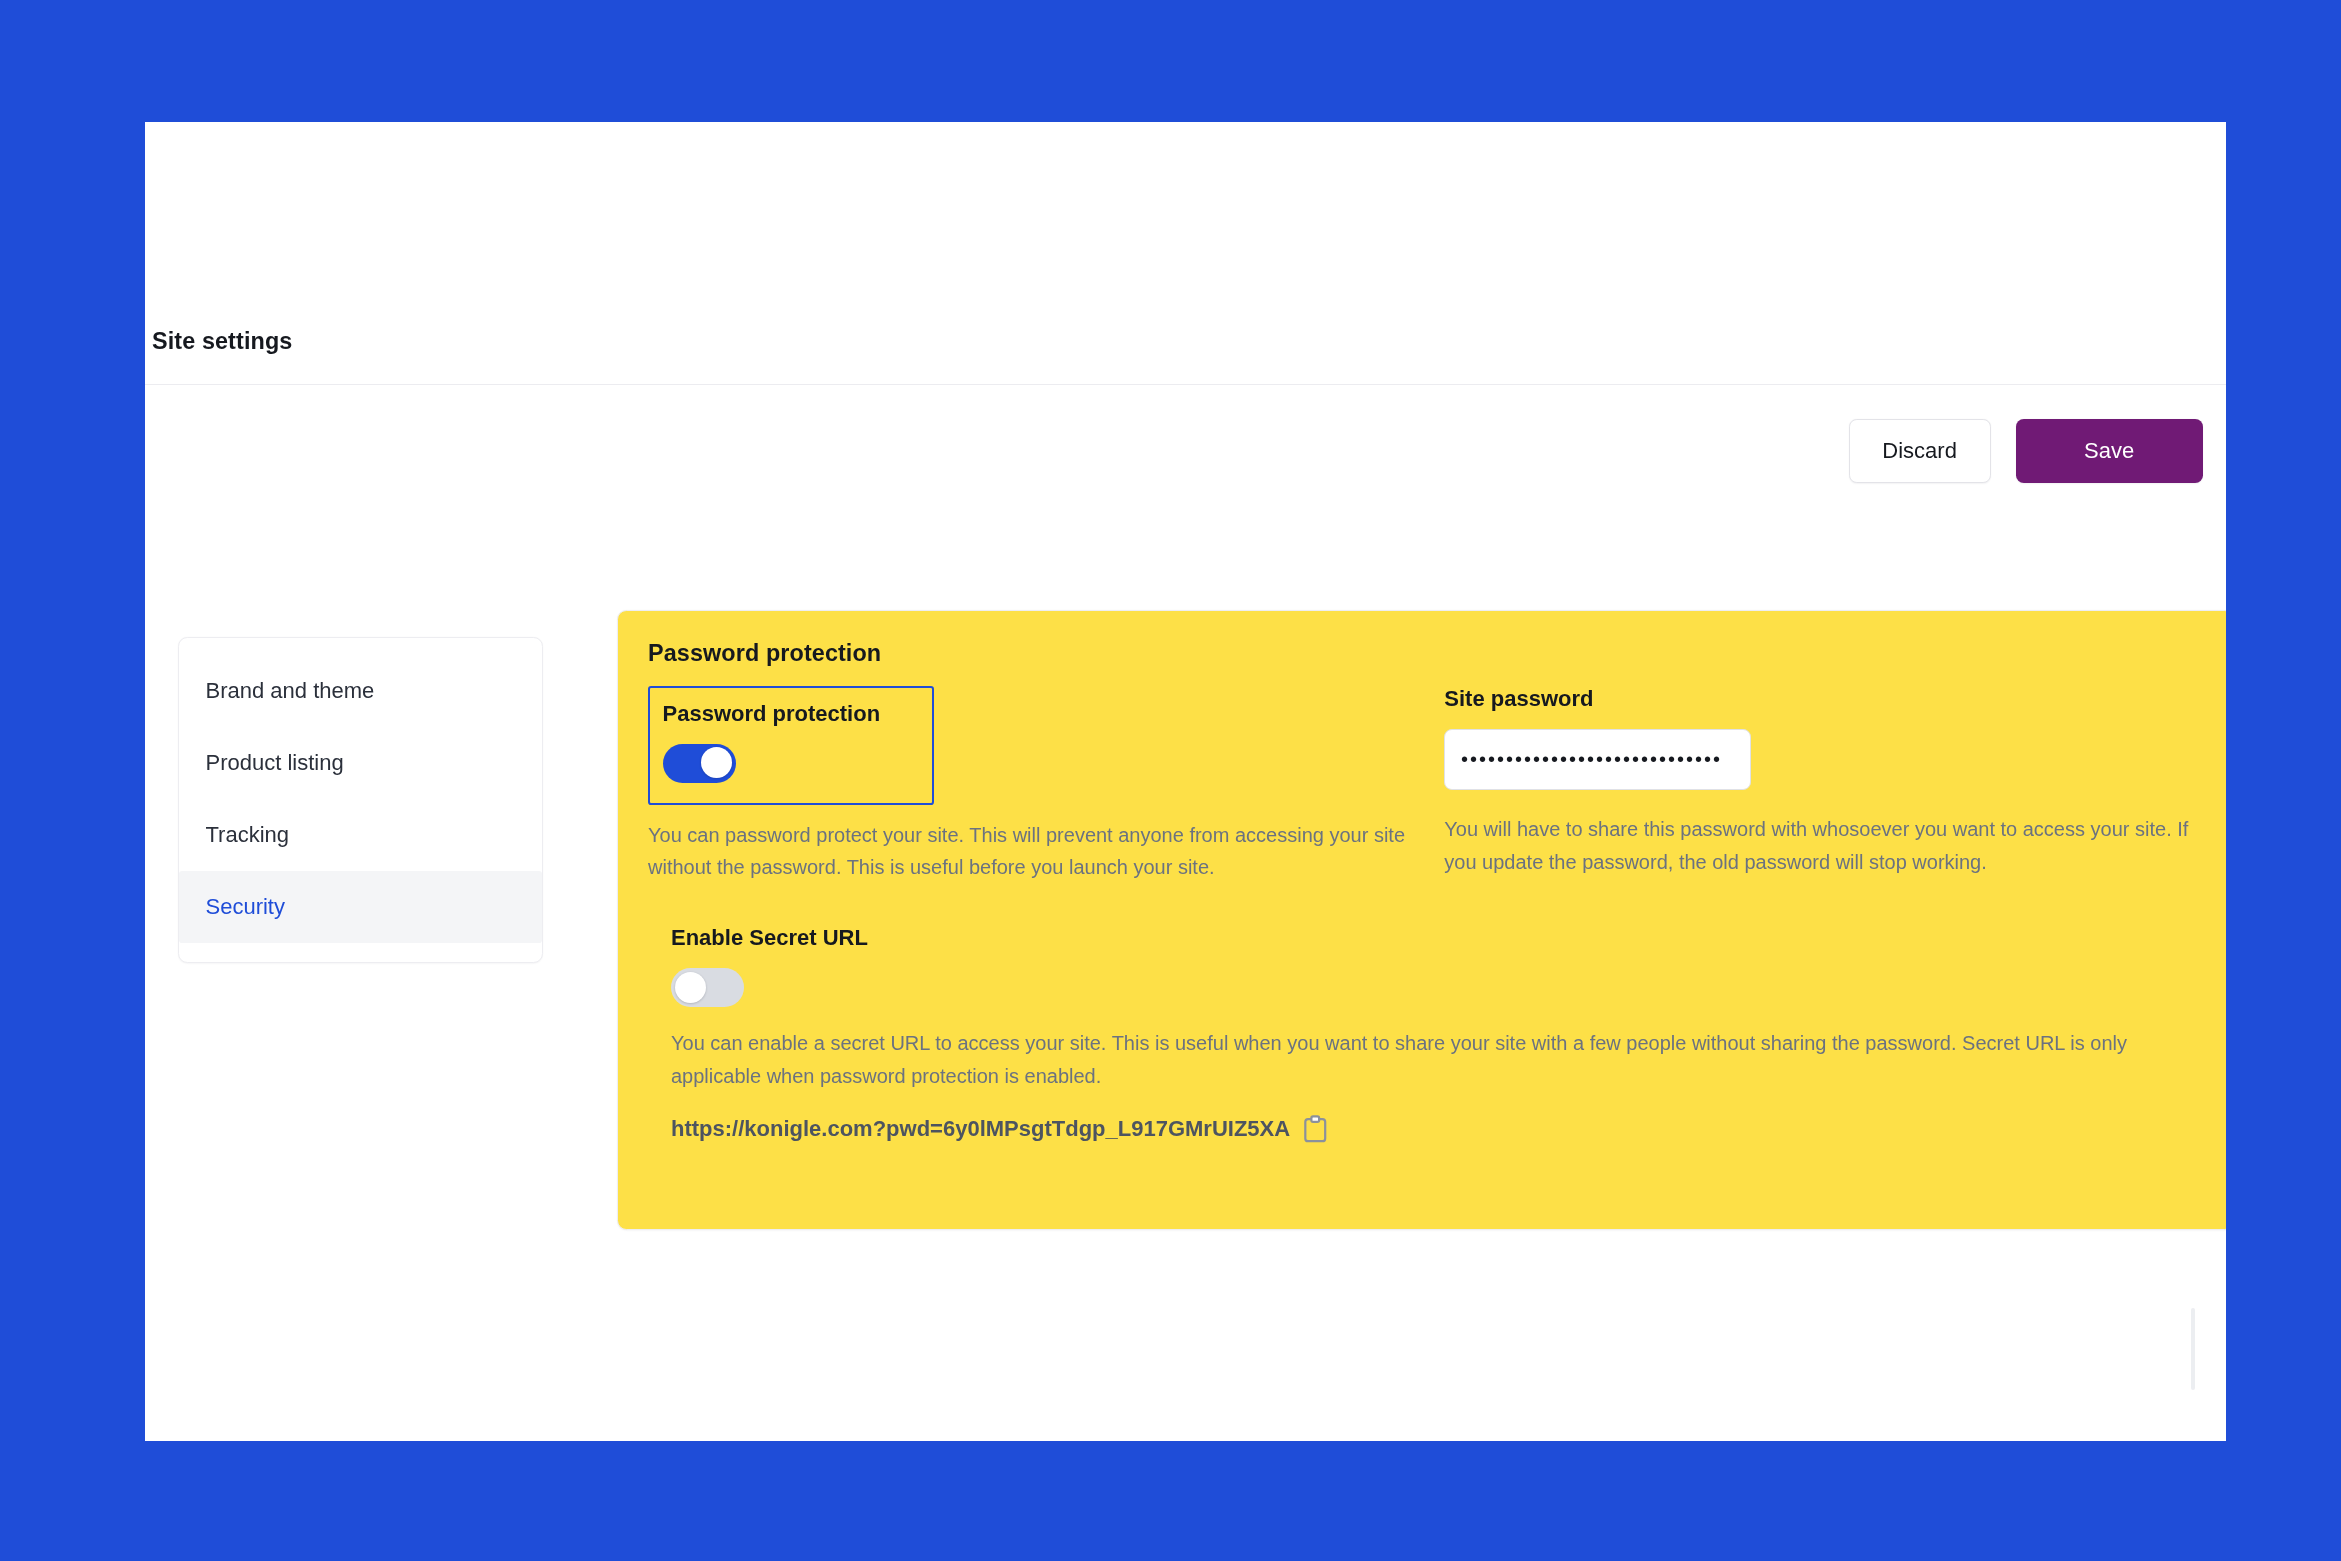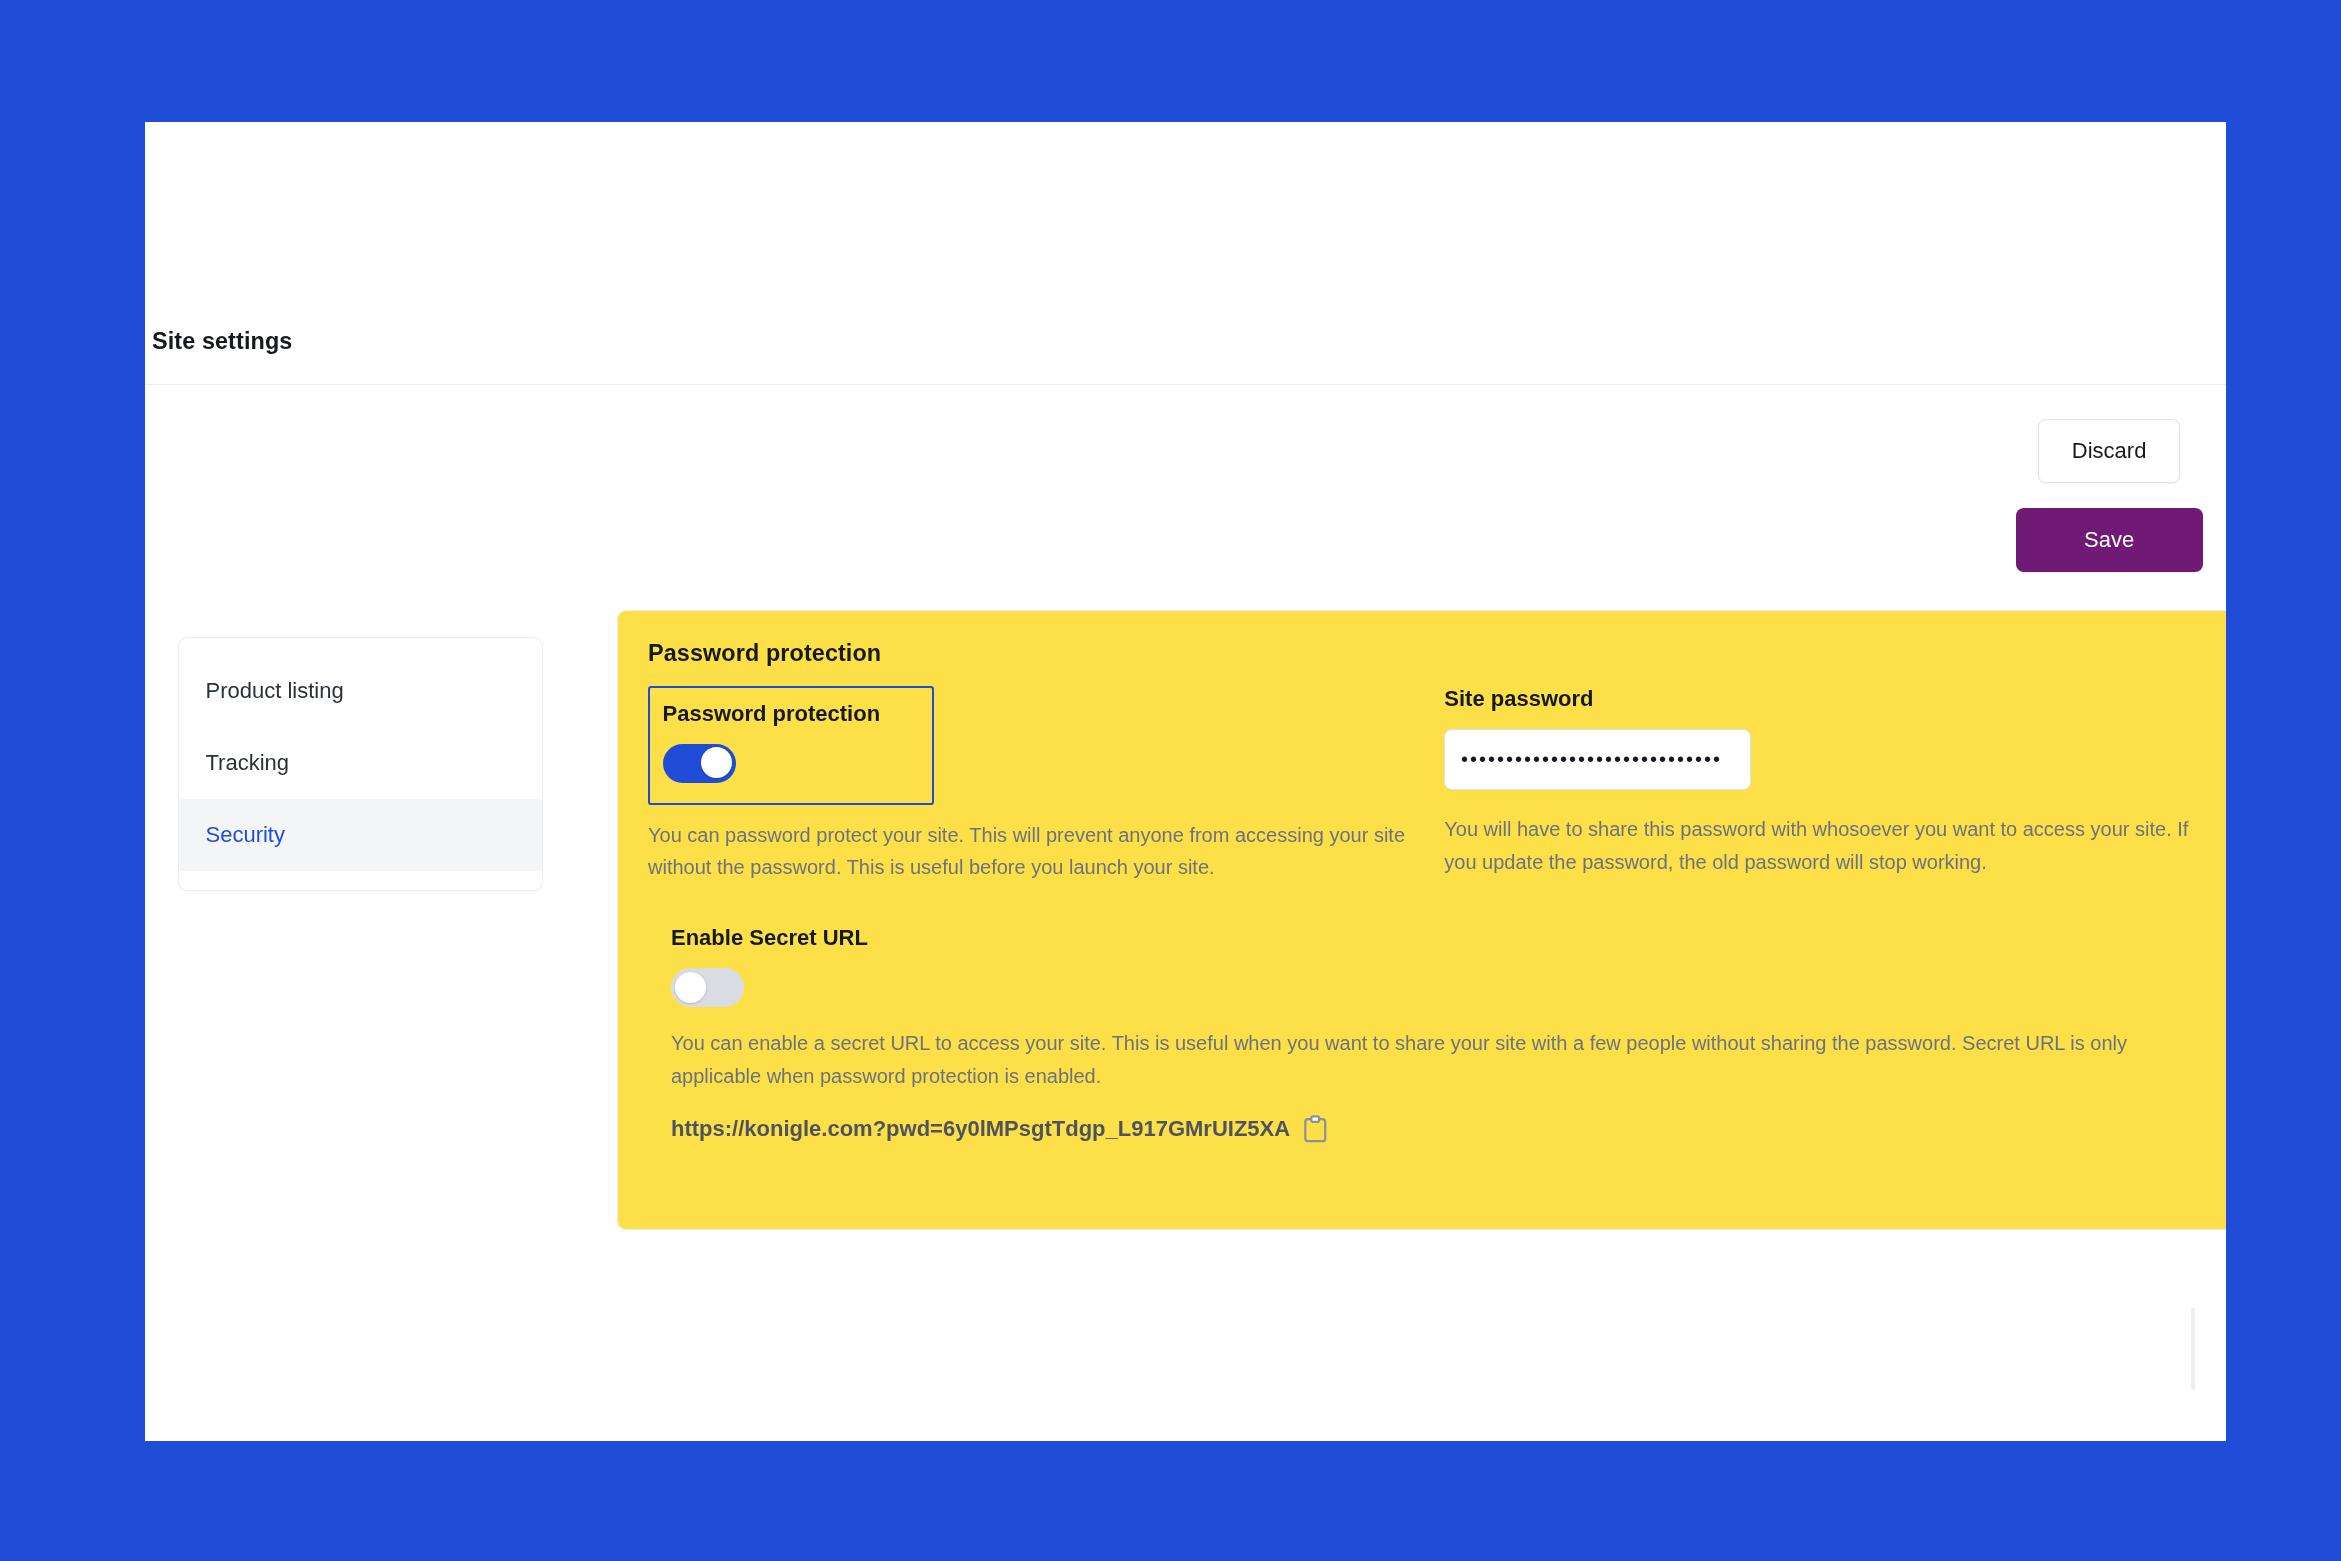--- a/index.html
+++ b/index.html
@@ -48,21 +48,20 @@
   }
 
   
   .action-bar {
     position: absolute;
     right: 23.4px;
     top: 297px;
     display: flex;
     align-items: center;
     gap: 25px;
-    flex-direction: column;
   }
 
   .btn {
     font-family: "Liberation Sans", sans-serif;
     font-size: 22px;
     border-radius: 7.8px;
     cursor: pointer;
     display: flex;
     align-items: center;
     justify-content: center;
@@ -285,20 +284,23 @@
   </div>
 
   <div class="action-bar">
     <button class="btn btn-discard">Discard</button>
     <button class="btn btn-save">Save</button>
   </div>
 
   <div class="content-row">
 
     <nav class="settings-nav">
+      <div class="nav-item">
+        <span>Brand and theme</span>
+      </div>
       <div class="nav-item">
         <span>Product listing</span>
       </div>
       <div class="nav-item">
         <span>Tracking</span>
       </div>
       <div class="nav-item active">
         <span>Security</span>
       </div>
     </nav>

